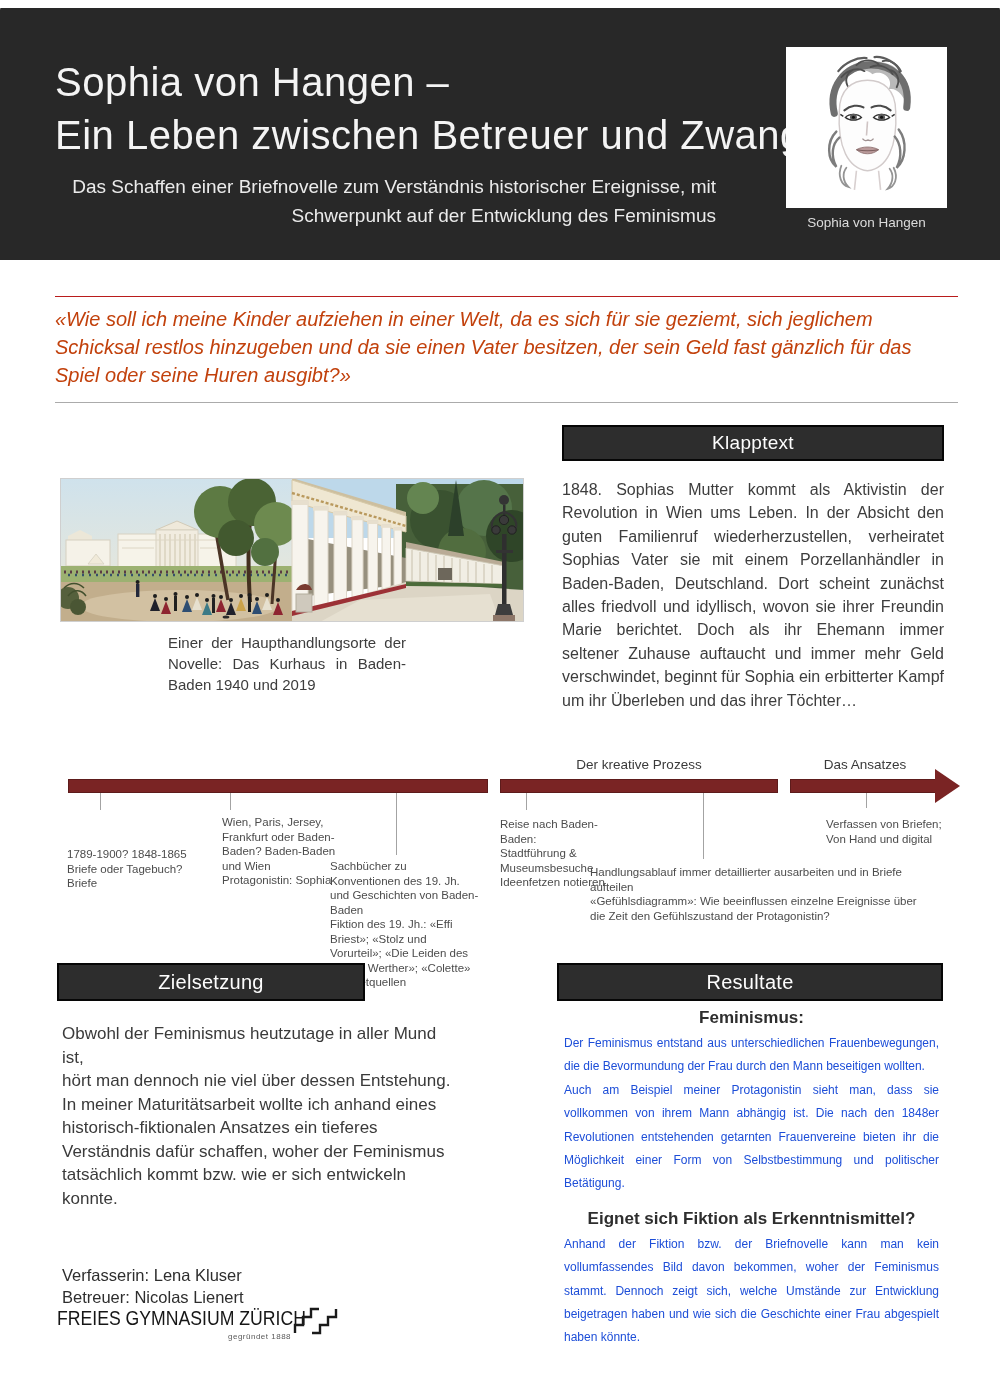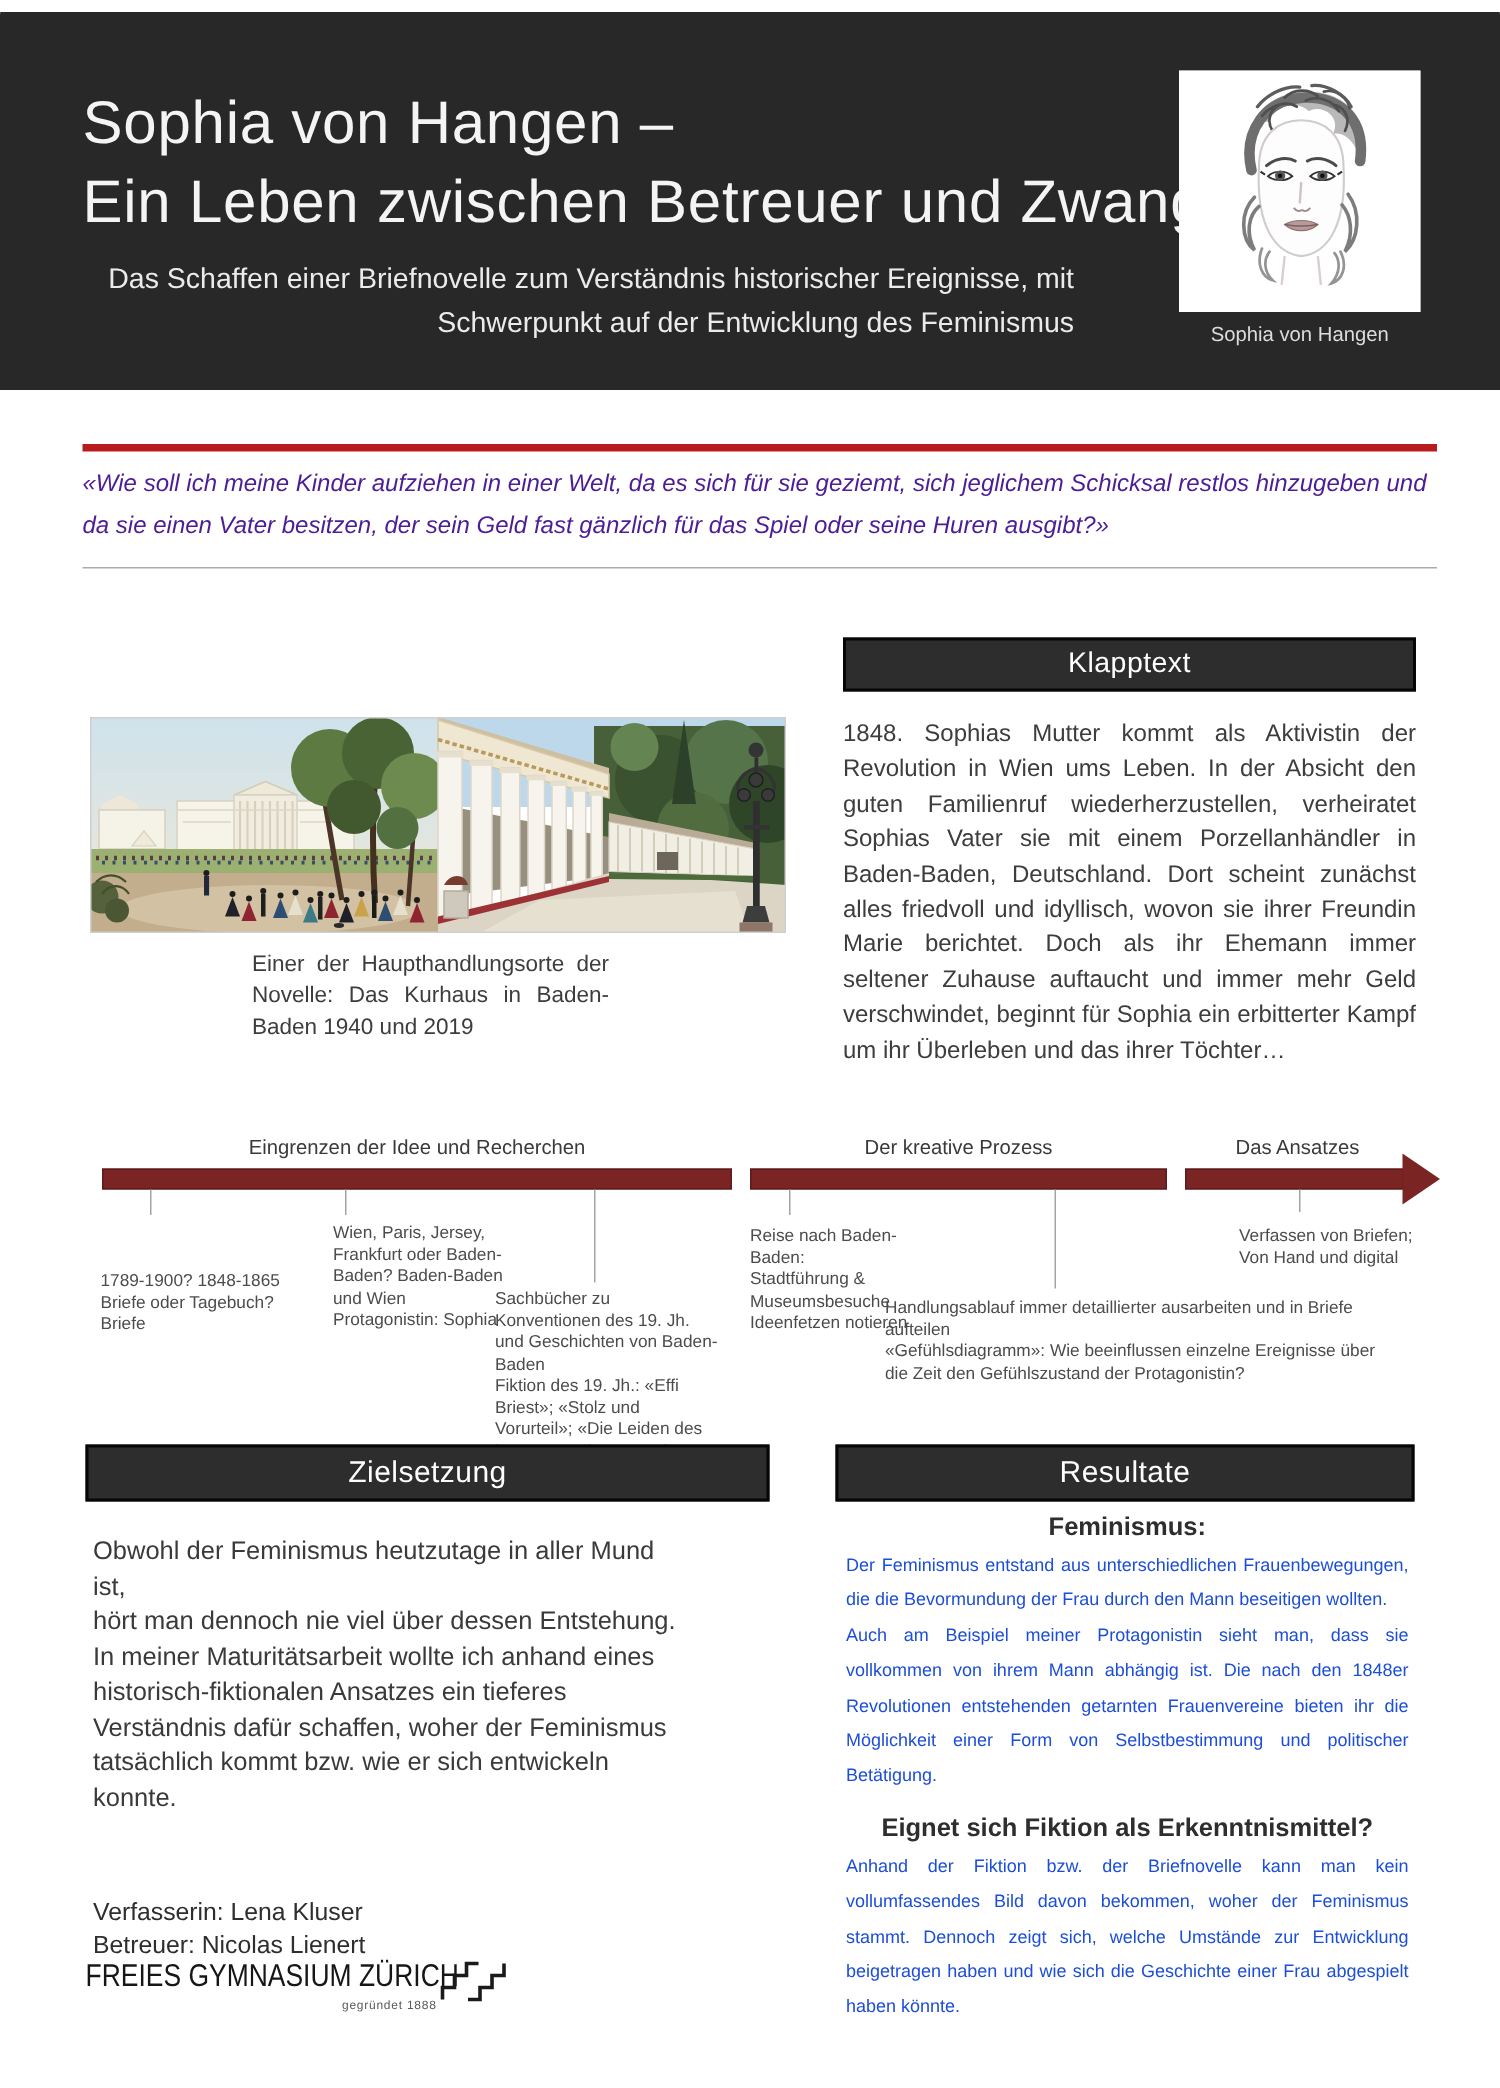--- a/index.html
+++ b/index.html
@@ -11,28 +11,28 @@
 
   
   .header{position:absolute;left:0;top:8px;width:1000px;height:252px;background:#282828;}
   .title{position:absolute;left:55px;top:48px;color:#f4f4f4;font-weight:300;font-size:40px;line-height:53px;letter-spacing:.5px;}
   .subtitle{position:absolute;left:56px;top:164px;width:660px;color:#ebebeb;font-weight:300;font-size:19px;line-height:29px;text-align:right;}
   .portrait-box{position:absolute;left:786px;top:39px;width:161px;height:161px;background:#ffffff;}
   .portrait-box svg{display:block;width:100%;height:100%;}
   .portrait-caption{position:absolute;left:786px;top:207px;width:161px;text-align:center;color:#dcdcdc;font-size:13.5px;font-weight:300;}
 
   
-  .quote{position:absolute;left:55px;top:296px;width:903px;border-top:5px solid #b91c1c;border-bottom:1px solid #ababab;
-    padding:8px 0 13px 0;font-style:italic;font-size:16px;line-height:28px;color:#4c1d95;}
+  .quote{position:absolute;left:55px;top:296px;width:903px;border-top:1px solid #b91c1c;border-bottom:1px solid #ababab;
+    padding:8px 0 13px 0;font-style:italic;font-size:20px;line-height:28px;color:#c2410c;}
 
   
   .section-bar{position:absolute;background:#2d2d2d;border:2px solid #060606;color:#fdfdfd;
     display:flex;align-items:center;justify-content:center;font-size:19px;font-weight:300;letter-spacing:.3px;box-sizing:border-box;}
   #bar-klapptext{left:562px;top:425px;width:382px;height:36px;}
-  #bar-zielsetzung{left:57px;top:963px;width:456px;height:38px;font-size:20px;}
+  #bar-zielsetzung{left:57px;top:963px;width:308px;height:38px;font-size:20px;}
   #bar-resultate{left:557px;top:963px;width:386px;height:38px;font-size:20px;}
 
   .klapptext-body{position:absolute;left:562px;top:478px;width:382px;font-size:16px;line-height:23.4px;text-align:justify;color:#3d3d3d;}
 
   
   .figure{position:absolute;left:60px;top:478px;width:464px;}
   .figure svg{display:block;width:464px;height:144px;}
   .figure-caption{margin:10px 0 0 108px;width:238px;font-size:15px;line-height:21px;text-align:justify;color:#3d3d3d;}
 
   
@@ -268,21 +268,20 @@
         <rect x="436" y="72" width="17" height="3" fill="#333333"></rect>
         <polygon points="438,126 450,126 453,137 435,137" fill="#3d3d3d"></polygon>
         <rect x="433" y="137" width="22" height="7" fill="#8d7668"></rect>
       </g>
       <rect x="0.5" y="0.5" width="463" height="143" fill="none" stroke="#cfcfcf" stroke-width="1"></rect>
     </svg>
     <div class="figure-caption">Einer der Haupthandlungsorte der Novelle: Das Kurhaus in Baden-Baden 1940 und 2019</div>
   </div>
 
   <div class="timeline">
-    <div class="phase-label" id="phase1">Eingrenzen der Idee und Recherchen</div>
     <div class="phase-label" id="phase2">Der kreative Prozess</div>
     <div class="phase-label" id="phase3">Das Ansatzes</div>
 
     <div class="tl-bar" id="tlbar1"></div>
     <div class="tl-bar" id="tlbar2"></div>
     <div class="tl-bar" id="tlbar3"></div>
     <div class="tl-arrow"></div>
 
     <div class="tick" id="tick1"></div>
     <div class="tick" id="tick2"></div>

